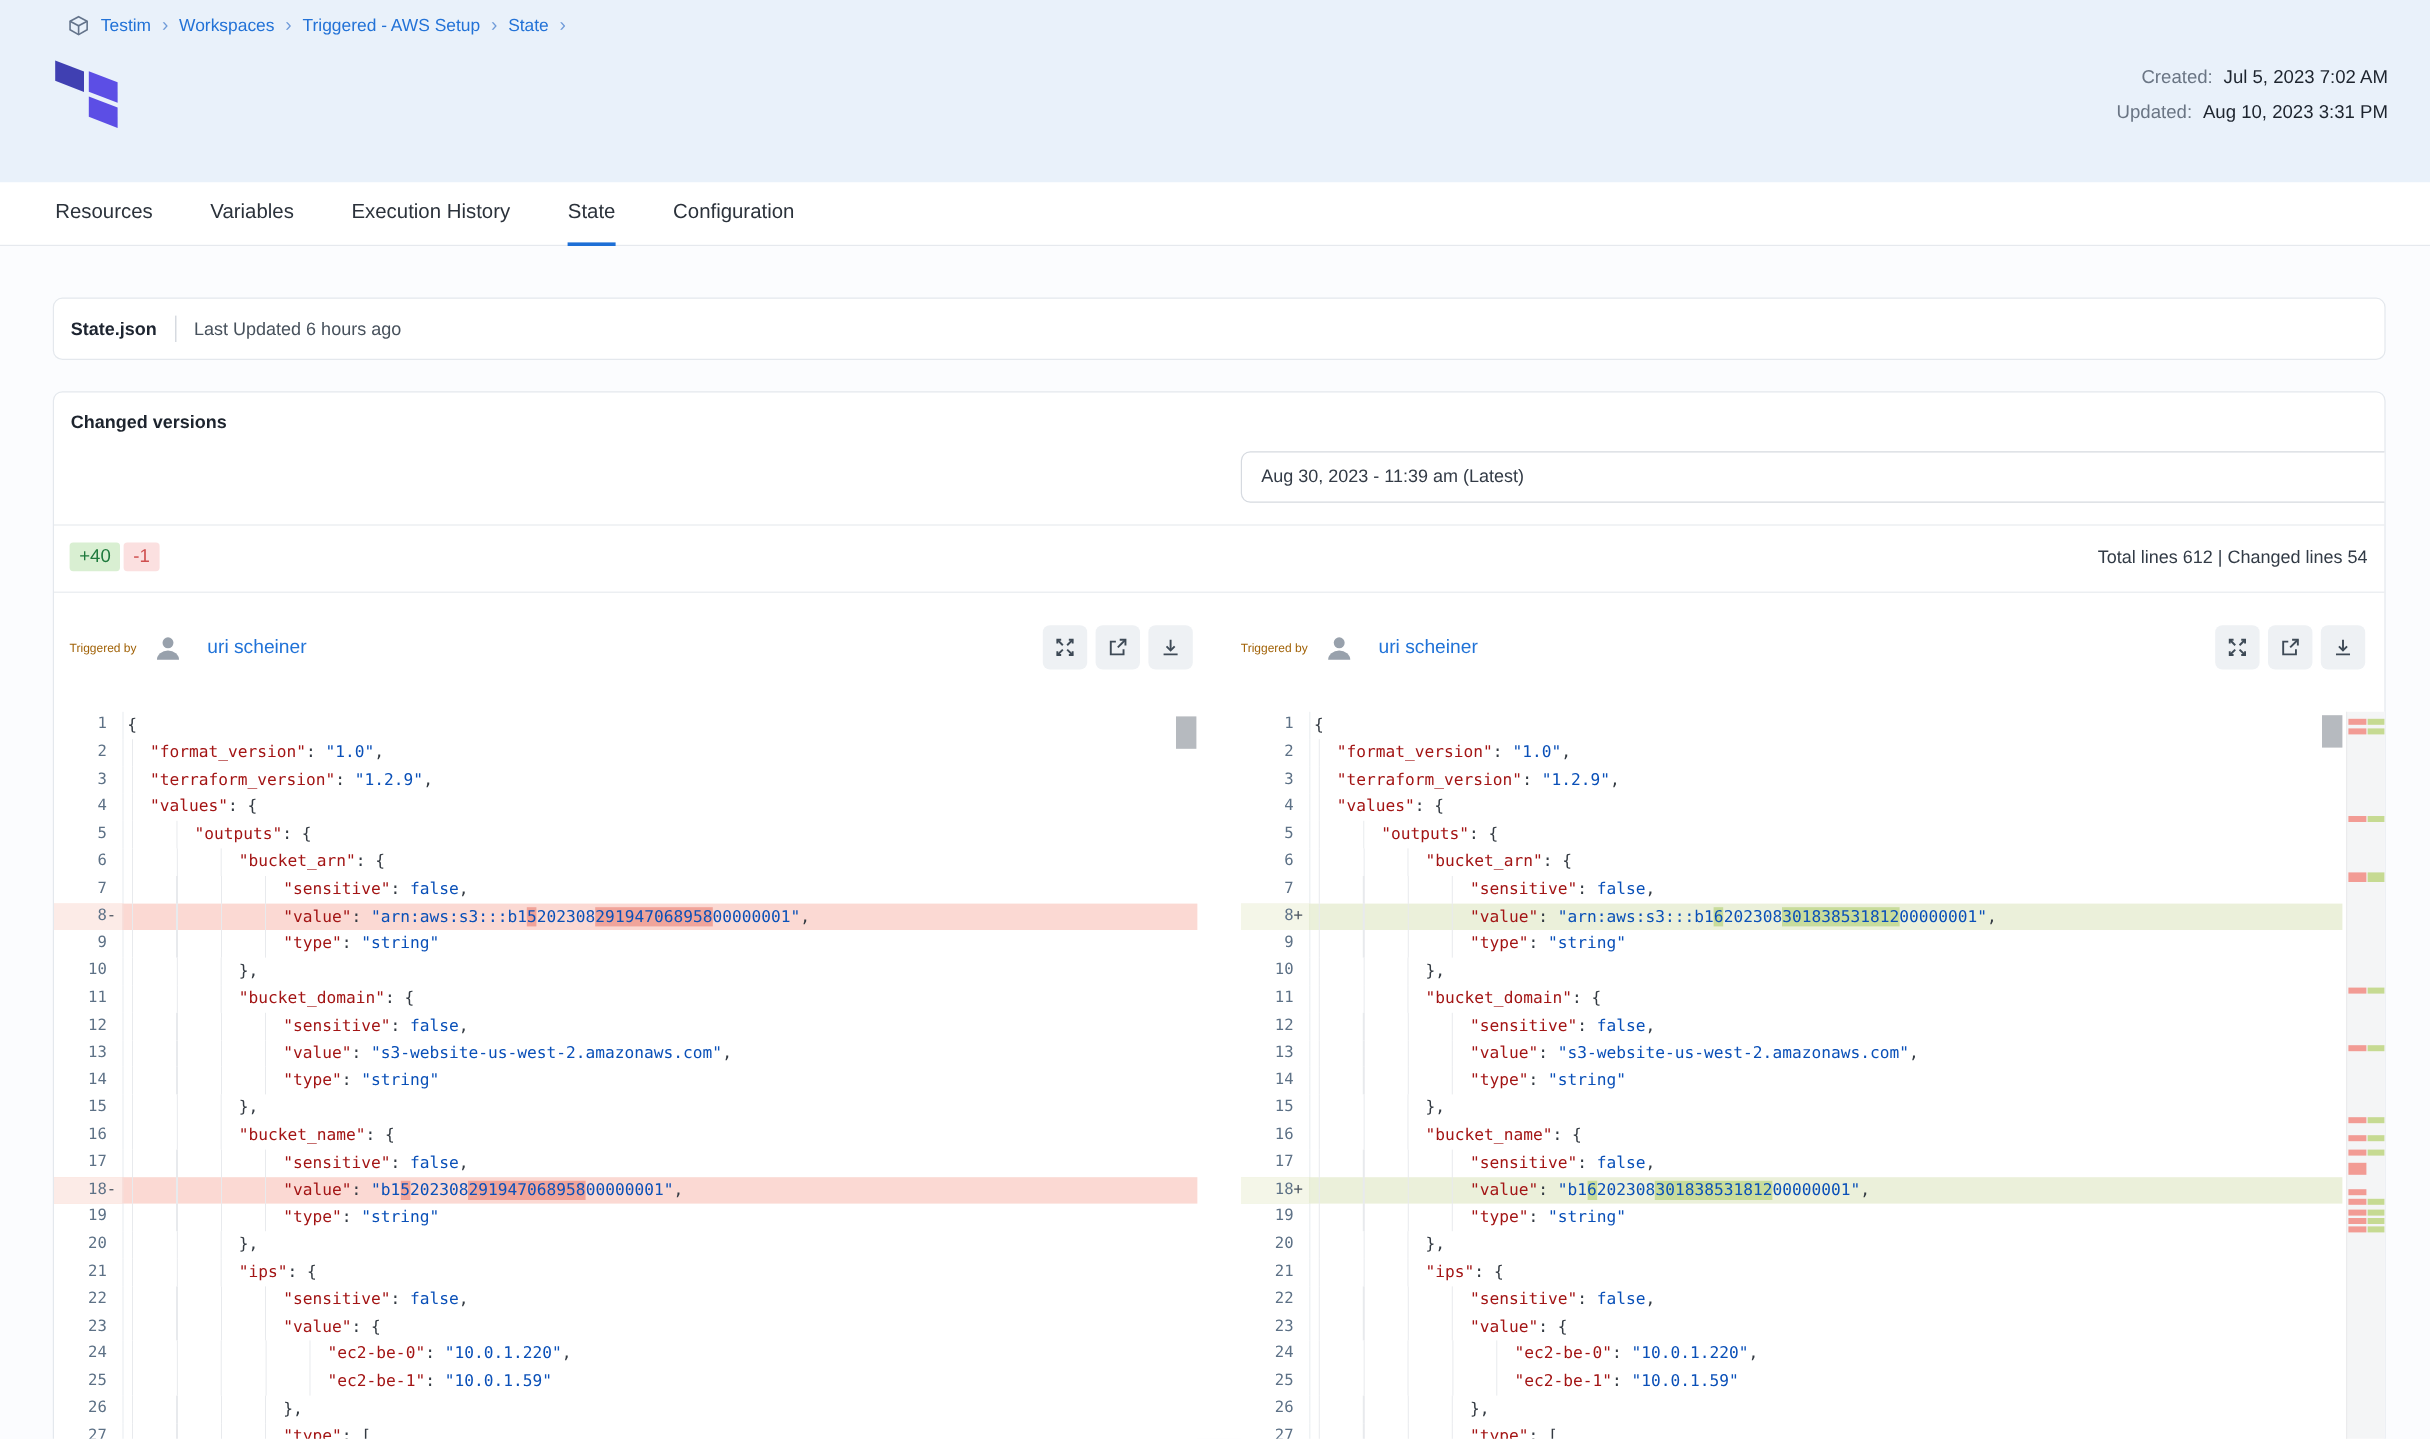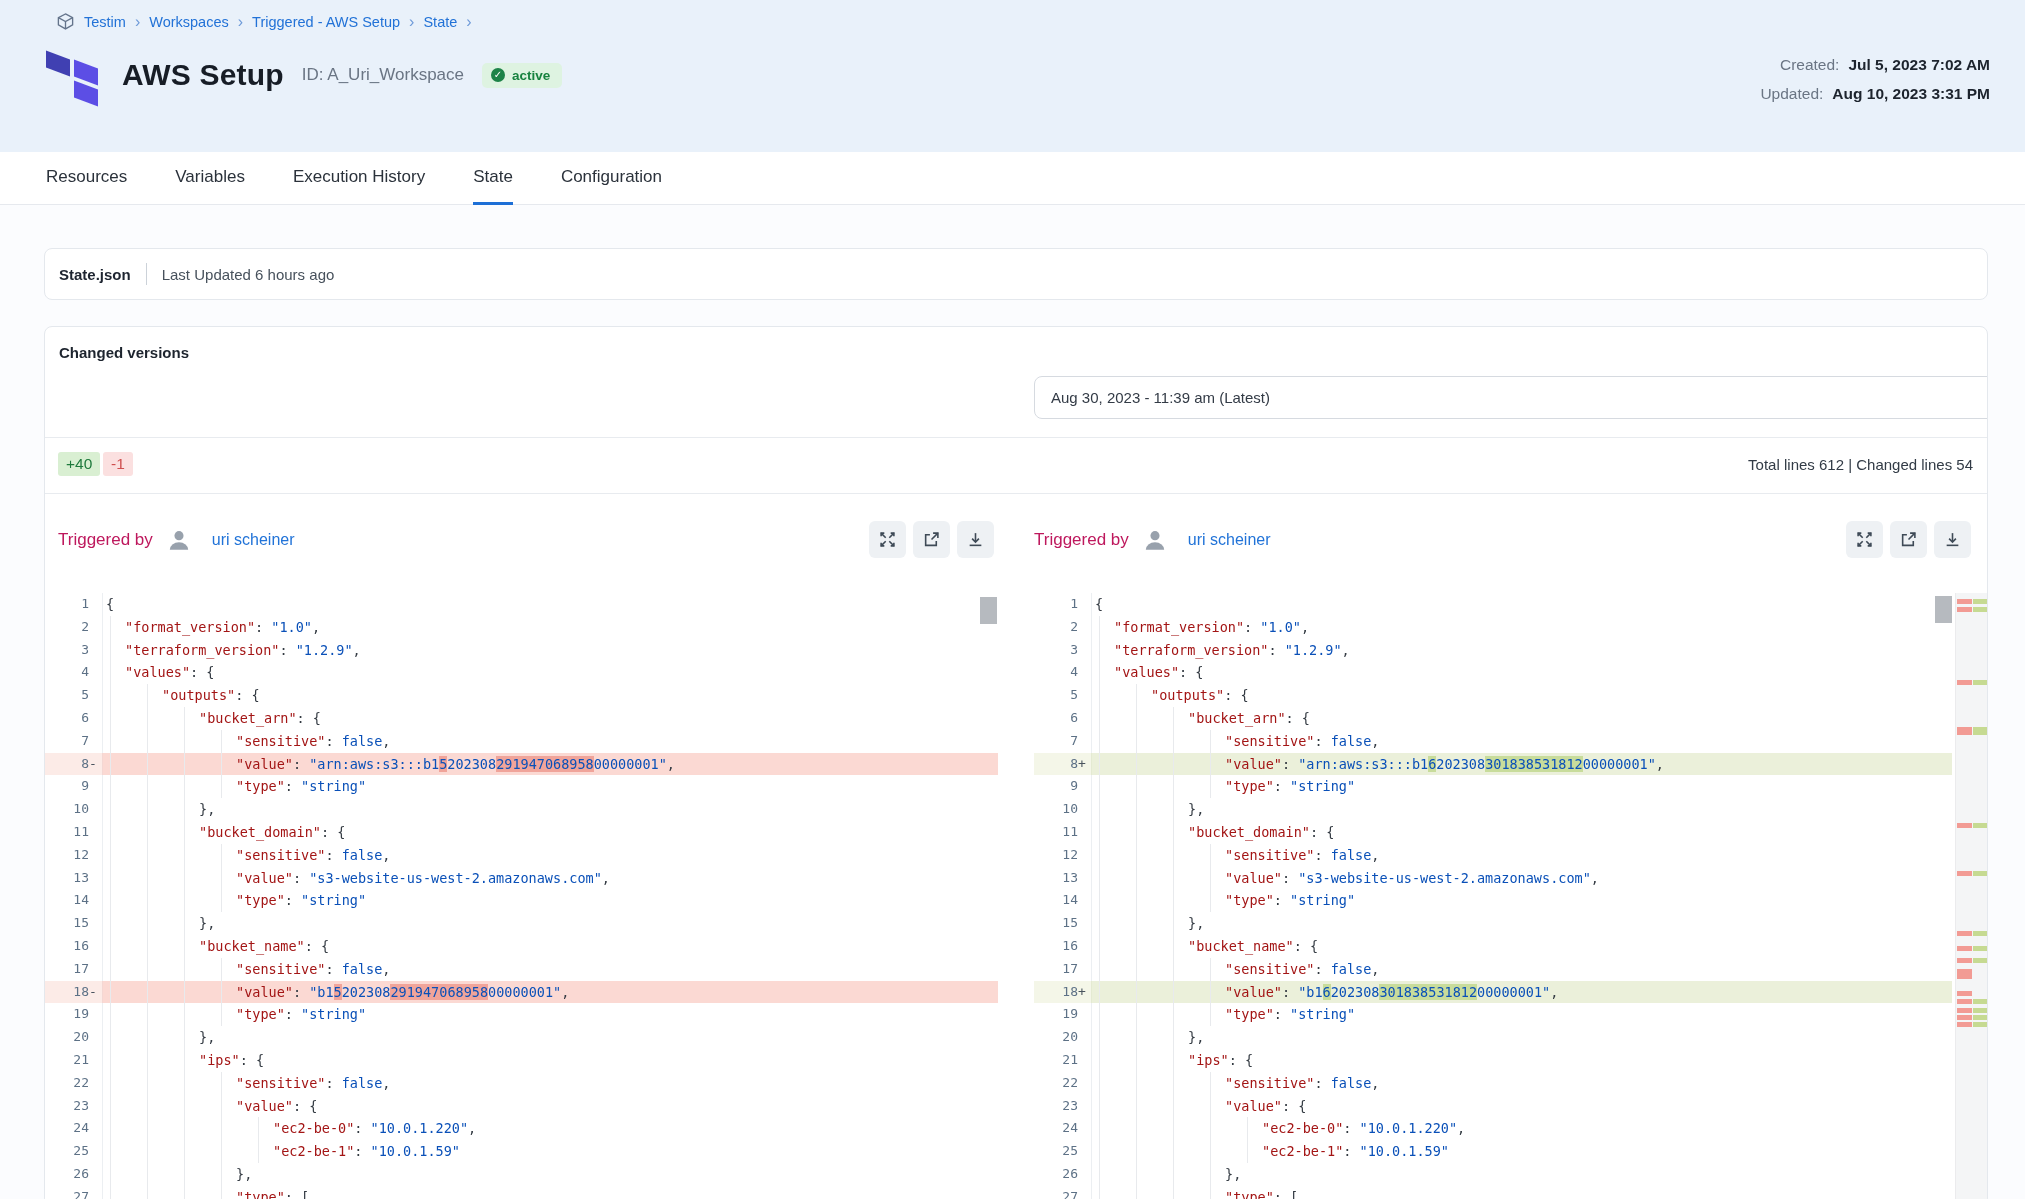--- a/index.html
+++ b/index.html
@@ -22,21 +22,21 @@
   .ws-id { font-size:17px; color:#6a7584; }
   .status-badge { display:flex; align-items:center; gap:7px; background:#def3e1; border-radius:5px;
                   padding:5px 12px 5px 9px; }
   .status-badge .dot { width:14px; height:14px; border-radius:50%; background:#1d8348; color:#fff;
                        font-size:10px; line-height:14px; text-align:center; }
   .status-badge .txt { color:#17823f; font-size:13.5px; font-weight:700; }
 
   .meta { position:absolute; top:56px; right:35px; text-align:right; font-size:15.5px; }
   .meta-row { margin-bottom:11px; }
   .meta-label { color:#6a7584; margin-right:9px; }
-  .meta-value { color:#1d242e;font-weight:bold; }
+  .meta-value { color:#1d242e; }
 
   
   .tabs { position:absolute; left:0; top:152px; width:2025px; height:53px; background:#fff;
           border-bottom:1px solid #e6e9ee; display:flex; padding-left:46px; gap:48px;
           font-size:17px; color:#2b323b; }
   .tab { line-height:50px; height:53px; cursor:pointer; }
   .tab.active { border-bottom:3px solid #1d6fd6; }
 
   
   .card { position:absolute; background:#fff; border:1px solid #e4e8ed; border-radius:8px; }
@@ -62,21 +62,21 @@
   .badge-add { position:absolute; left:13px; top:14px; background:#d9efd2; color:#1f7a3d;
                font-size:15.5px; padding:3px 8px; border-radius:3px; }
   .badge-del { position:absolute; left:58px; top:14px; background:#fbe0e0; color:#cf4f4f;
                font-size:15.5px; padding:3px 8px; border-radius:3px; }
   .lines-info { position:absolute; right:16px; top:18px; font-size:15px; color:#323b46; }
 
   .panel-header { position:absolute; top:166px; height:100px; }
   .ph-left  { left:13px;  width:940px; }
   .ph-right { left:989px; width:952px; }
   .ph-inner { position:absolute; left:0; top:34px; display:flex; align-items:center; }
-  .trig-label { font-size:17px; color:#be185d; margin-right:13px; }
+  .trig-label { font-size:10px; color:#a16207; margin-right:13px; }
   .avatar { margin-right:20px; display:flex; align-items:center; }
   .user-link { font-size:16px; color:#2173d8; cursor:pointer; }
   .icon-group { position:absolute; top:28px; display:flex; }
   .ph-left  .icon-group { right:4px; }
   .ph-right .icon-group { right:15px; }
   .icon-btn { width:37px; height:37px; background:#eef1f4; border-radius:6px; margin-left:7px;
               display:flex; align-items:center; justify-content:center; cursor:pointer; color:#3e4a56; }
 
   
   .code-panel { position:absolute; top:266px; height:620px; background:#fff; overflow:hidden; }
@@ -135,28 +135,20 @@
       <span class="crumb">State</span>
       <span class="crumb-sep">›</span>
     </div>
 
   <div class="tf-logo">
     <div class="p" style="left:0;  top:5px;  background:#4040B2;"></div>
     <div class="p" style="left:28px; top:14px; background:#5C4EE5;"></div>
     <div class="p" style="left:28px; top:35px; background:#5C4EE5;"></div>
   </div>
 
-  <div class="title-row">
-    <span class="page-title">AWS Setup</span>
-    <span class="ws-id">ID: A_Uri_Workspace</span>
-    <span class="status-badge">
-      <span class="dot">✓</span>
-      <span class="txt">active</span>
-    </span>
-  </div>
 
   <div class="meta">
     <div class="meta-row">
       <span class="meta-label">Created:</span><span class="meta-value">Jul 5, 2023 7:02 AM</span>
     </div>
     <div class="meta-row">
       <span class="meta-label">Updated:</span><span class="meta-value">Aug 10, 2023 3:31 PM</span>
     </div>
   </div>
 </div>

